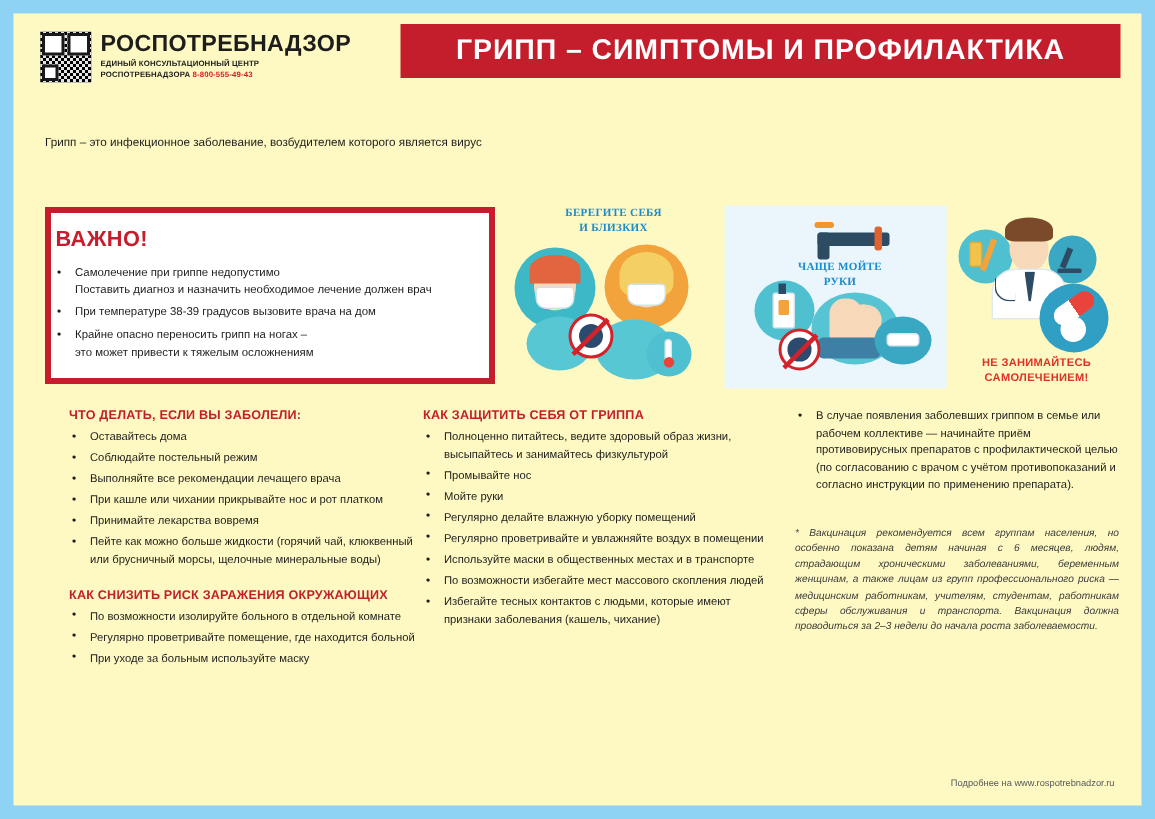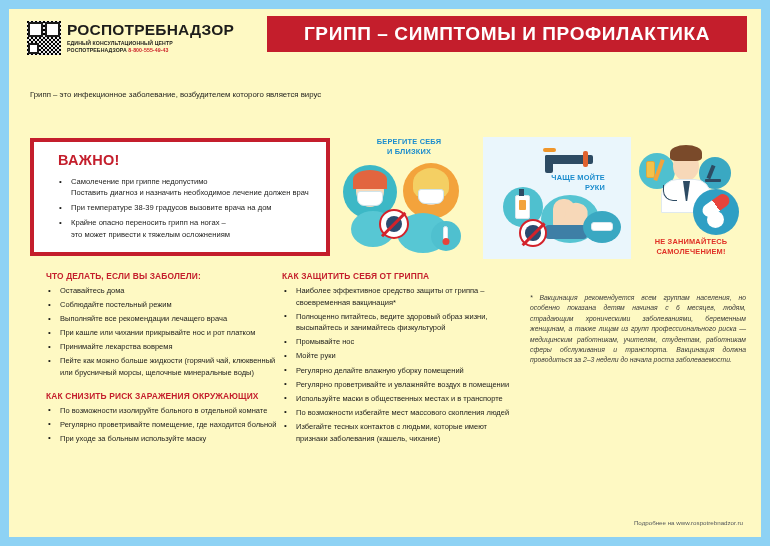--- a/index.html
+++ b/index.html
@@ -74,21 +74,21 @@
     position: absolute; left: 21px; top: 79px; width: 715px;
     font-size: 7.8px; color: #1d1d1b; line-height: 13px;
   }
   .intro .lead { font-weight: bold; }
 
   
   .important {
     position: absolute; left: 21px; top: 129px;
     width: 300px; height: 118px;
     border: 4px solid #c41e2c; background: #fff;
-    padding: 10px 12px 0 24px;
+    padding: 10px 12px 0 3px;
   }
   .important h2 {
     color: #c41e2c; font-size: 14.5px; font-weight: bold;
     letter-spacing: 0.3px; margin-bottom: 8px;
   }
   .important ul { list-style: none; }
   .important li {
     position: relative; padding-left: 13px;
     font-size: 7.6px; color: #1d1d1b; line-height: 11.4px;
     margin-bottom: 3.5px;
@@ -102,21 +102,21 @@
   .illus { position: absolute; top: 128px; }
   .panel-a { left: 330px; width: 140px; height: 122px; }
   .panel-b { left: 474px; width: 148px; height: 122px; background: #eaf6fc; }
   .panel-c { left: 624px; width: 116px; height: 122px; }
 
   .cap {
     position: absolute; text-align: center; width: 100%;
     font-size: 7.4px; font-weight: bold; letter-spacing: 0.2px;
     line-height: 9.6px;
   }
-  .cap-blue { color: #1b8ccd; }
+  .cap-blue { color: #1b8ccd; font-family: Liberation Serif, serif; }
   .cap-red  { color: #e03127; }
 
   .circ { position: absolute; border-radius: 50%; }
   .face { position: absolute; border-radius: 50%; background: #f7d8b8; }
   .hair { position: absolute; border-radius: 50% 50% 0 0; }
   .mask {
     position: absolute; background: #ffffff; border-radius: 3px 3px 7px 7px;
     border: 0.8px solid #cfe4ea;
   }
   .no-virus {
@@ -262,21 +262,21 @@
     <div class="no-virus" style="left:40px;top:72px;width:30px;height:30px;">
       <div class="vbody"></div>
         <div class="slash"></div>
     </div>
 
     <div class="circ" style="left:92px;top:84px;width:30px;height:30px;background:#4fc0cf;"></div>
     <div class="thermo" style="left:104px;top:89px;height:17px;"></div>
   </div>
 
   <div class="illus panel-b">
-    <div class="cap cap-blue" style="top:36px;left:12px;width:110px;text-align:right;">ЧАЩЕ МОЙТЕ<br>РУКИ</div>
+    <div class="cap cap-blue" style="top:36px;left:22px;width:110px;text-align:center;">ЧАЩЕ МОЙТЕ<br>РУКИ</div>
 
     <div class="faucet-pipe" style="left:62px;top:18px;width:48px;height:9px;"></div>
     <div class="faucet-pipe" style="left:62px;top:18px;width:8px;height:18px;"></div>
     <div class="faucet-knob" style="left:60px;top:11px;"></div>
     <div class="faucet-pipe" style="left:100px;top:14px;width:5px;height:16px;background:#e0622f;"></div>
 
     <div class="circ" style="left:58px;top:58px;width:58px;height:48px;background:#56c4d2;border-radius:50%;"></div>
     <div class="hand" style="left:70px;top:62px;width:22px;height:30px;"></div>
     <div class="hand" style="left:82px;top:66px;width:22px;height:28px;transform:rotate(12deg);"></div>
     <div style="position:absolute;left:62px;top:88px;width:42px;height:14px;background:#3e7fa6;border-radius:4px;"></div>
@@ -331,33 +331,35 @@
       <ul class="blist">
         <li>По возможности изолируйте больного в отдельной комнате</li>
         <li>Регулярно проветривайте помещение, где находится больной</li>
         <li>При уходе за больным используйте маску</li>
       </ul>
     </div>
 
     <div class="col col-2">
       <h3 class="sec">КАК ЗАЩИТИТЬ СЕБЯ ОТ ГРИППА</h3>
       <ul class="blist">
-        <li>Наиболее эффективное средство защиты от гриппа – своевременная вакцинация*</li>
         <li>Полноценно питайтесь, ведите здоровый образ жизни, высыпайтесь и занимайтесь физкультурой</li>
         <li>Промывайте нос</li>
         <li>Мойте руки</li>
         <li>Регулярно делайте влажную уборку помещений</li>
         <li>Регулярно проветривайте и увлажняйте воздух в помещении</li>
         <li>Используйте маски в общественных местах и в транспорте</li>
         <li>По возможности избегайте мест массового скопления людей</li>
         <li>Избегайте тесных контактов с людьми, которые имеют признаки заболевания (кашель, чихание)</li>
       </ul>
     </div>
 
     <div class="col col-3">
+      <ul class="blist">
+        <li>В случае появления заболевших гриппом в семье или рабочем коллективе — начинайте приём противовирусных препаратов с профилактической целью (по согласованию с врачом с учётом противопоказаний и согласно инструкции по применению препарата).</li>
+      </ul>
       <div class="footnote">* Вакцинация рекомендуется всем группам населения, но особенно показана детям начиная с 6 месяцев, людям, страдающим хроническими заболеваниями, беременным женщинам, а также лицам из групп профессионального риска — медицинским работникам, учителям, студентам, работникам сферы обслуживания и транспорта. Вакцинация должна проводиться за 2–3 недели до начала роста заболеваемости.</div>
     </div>
 
   </div>
 
   <div class="footer-note">Подробнее на www.rospotrebnadzor.ru</div>
 
 </div>
 
 </body></html>

